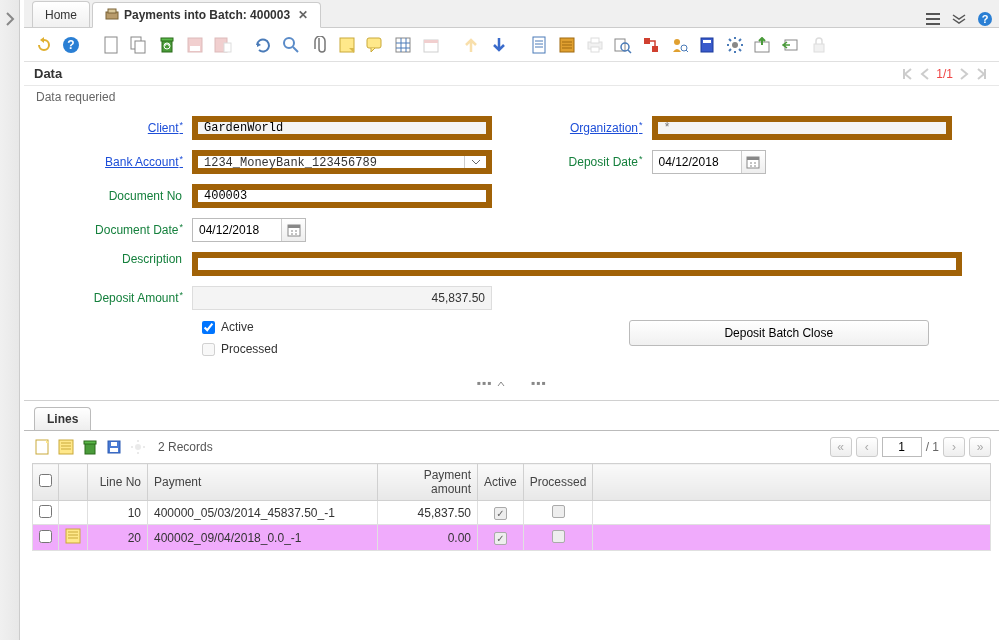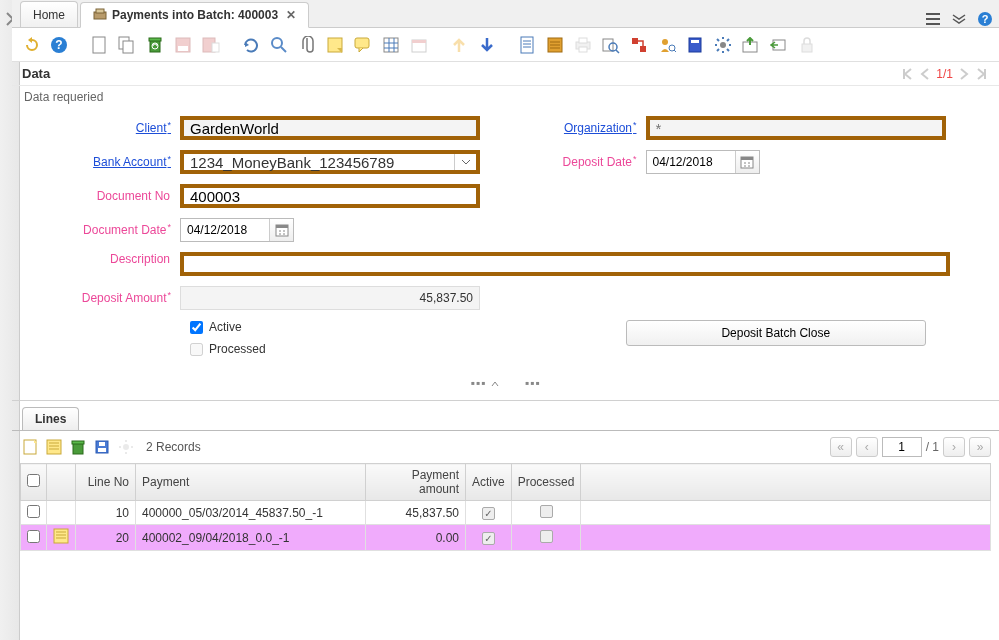--- a/index.html
+++ b/index.html
@@ -3,21 +3,21 @@
 <meta charset="utf-8">
 <style>
 * { box-sizing: border-box; margin: 0; padding: 0; }
 body { font-family: Arial, Helvetica, sans-serif; font-size: 12px; color: #333; background: #fff; width: 999px; height: 640px; overflow: hidden; position: relative; }
 
 
 .left-expand { position: absolute; left: 0; top: 0; width: 20px; height: 100%; background: linear-gradient(to right, #f0f0f0, #e8e8e8); border-right: 1px solid #ccc; display: flex; align-items: flex-start; justify-content: center; padding-top: 12px; }
 .left-expand svg { width: 10px; height: 14px; }
 
 
-.main { position: absolute; left: 12px; top: 0; right: 0; height: 100%; }
+.main { position: absolute; left: 24px; top: 0; right: 0; height: 100%; }
 
 
 .tabs-row { height: 28px; display: flex; align-items: flex-end; background: #f0f0f0; border-bottom: 1px solid #ccc; padding-left: 8px; }
 .tab { height: 26px; padding: 0 12px; border: 1px solid #ccc; border-bottom: none; background: linear-gradient(#fff, #f0f0f0); border-radius: 4px 4px 0 0; margin-right: 2px; display: flex; align-items: center; font-size: 12px; cursor: pointer; }
 .tab.active { background: #fff; border-bottom: 1px solid #fff; margin-bottom: -1px; font-weight: bold; }
 .tab .tab-icon { margin-right: 5px; }
 .tab-close { margin-left: 8px; font-weight: bold; color: #666; cursor: pointer; }
 .tabs-right { margin-left: auto; margin-right: 6px; display: flex; align-items: center; gap: 10px; }
 .tabs-right .ic { width: 16px; height: 16px; display: flex; align-items: center; justify-content: center; }
 
@@ -32,25 +32,25 @@
 .batch-nav { margin-left: auto; display: flex; align-items: center; gap: 4px; color: #999; }
 .batch-nav .arrow { width: 14px; height: 14px; display:flex; align-items:center; justify-content:center;}
 
 
 .status-msg { padding: 4px 12px; color: #666; font-size: 12px;}
 
 
 .form-area { padding: 8px 28px 8px 28px; }
 .form-row { display: flex; margin-bottom: 10px; }
 .form-col { flex: 1; display: flex; align-items: center; }
-.label { width: 140px; text-align: right; padding-right: 10px; color: #ec4899; position: relative;}
+.label { width: 140px; text-align: right; padding-right: 10px; color: #15803d; position: relative;}
 .label.req::after { content: '*'; font-size: 9px; position: relative; top: -4px; left: 1px;}
 .label.link { text-decoration: underline; color: #1d4ed8; }
 .field { flex: 1; }
-.input, .select, .date-input { border: 4px solid #a16207; background: #fff; font-size: 15px; }
+.input, .select, .date-input { border: 6px solid #a16207; background: #fff; font-size: 12px; font-family: Liberation Mono, monospace; }
 .input { height: 24px; padding: 0 6px; width: 300px; }
 .input.readonly { background: #f4f4f4; }
 .input.wide { width: 300px; }
 .input.full { width: 100%; }
 .select { height: 24px; width: 300px; position: relative; display: flex; align-items: flex-start; padding: 0 6px;}
 .select .caret { position: absolute; right: 0; top: 0; width: 22px; height: 100%; border-left: 1px solid #ccc; display: flex; align-items:center; justify-content:center;}
 .date-wrap { display: inline-flex; border: 1px solid #bbb; height: 24px; align-items: center;}
 .date-wrap input { border: none; height: 22px; padding: 0 6px; width: 88px; outline: none; font-size: 12px;}
 .date-wrap .cal { width: 24px; height: 100%; border-left: 1px solid #ccc; display: flex; align-items:center; justify-content:center; background: linear-gradient(#fff,#eee);}
 .amount-disp { background: #f4f4f4; border: 1px solid #ddd; height: 24px; width: 300px; text-align: right; padding: 0 6px; line-height: 22px;}

